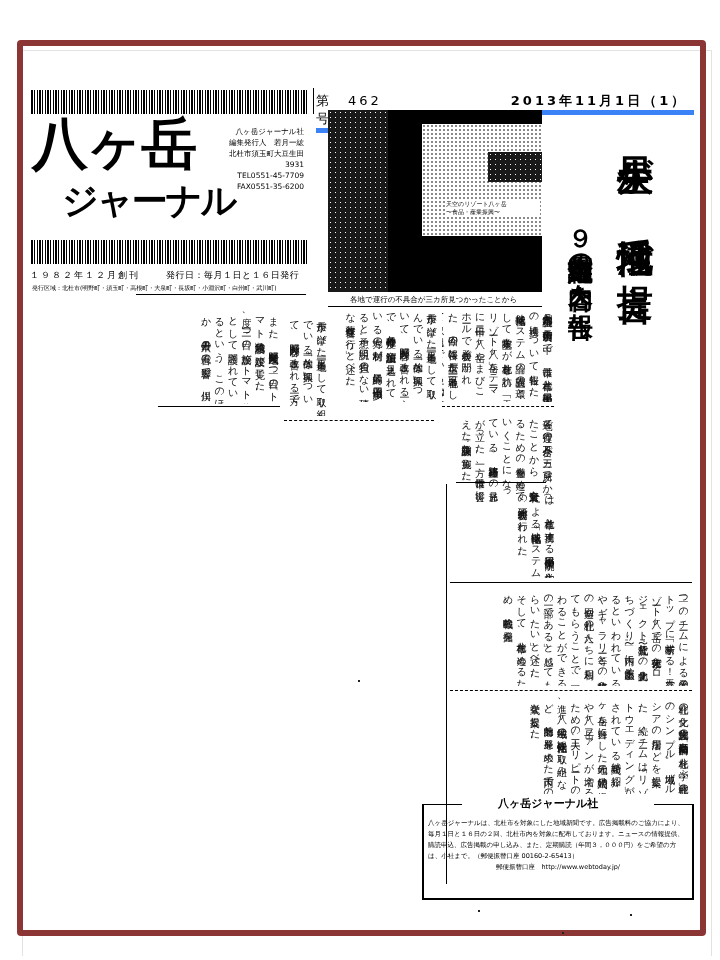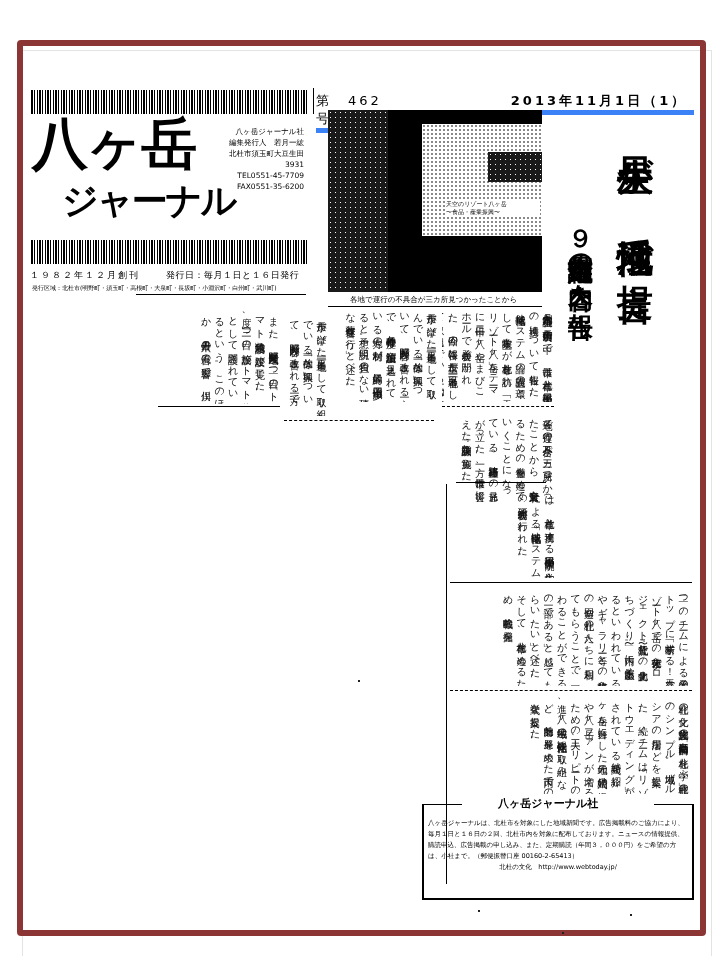--- a/index.html
+++ b/index.html
@@ -133,21 +133,21 @@
   <div class="col-block" style="left:426px; top:504px; width:238px; height:98px;">二つのチームによる発表のトップに「横断する！天空リゾート八ヶ岳での文化芸術プロジェクト〜『北杜流』での文化的まちづくり〜」。市内に八十館以上あるといわれている美術館やギャラリー等との文化施設の回遊や北杜の人たちに利用してもらうことで、「関わることができる地域の一部である」と感じてもらいたい」と述べた。そして、北杜市を進めるため、戦略的な発掘を</div>
   <div class="rule-dash" style="left:424px; top:606px; width:242px;"></div>
 
   <div class="col-block" style="left:426px; top:612px; width:238px; height:98px;">北杜の文化、文化施設の有効活用「自発的に北杜を学ぶ」北杜流の文化のシンプル。地域ガルシアの活用などを提案した。続くチームは「リゾートウエディング」が注目されている結婚式を紹介し、八ヶ岳を舞台にした地元の結婚式の提案や八ヶ岳ファンが増えるための工夫、リピートの促進、八ヶ岳地域の観光活性化の取り組みなど、魅力的な発展を求めた市内での挙式を提案した。</div>
 
   <div class="infobox" style="left:396px; top:720px; width:272px; height:96px;">
     <div class="rule-h" style="left:-2px; top:0; width:40px;"></div>
     <div class="rule-h" style="right:-2px; top:0; width:40px;"></div>
     <div style="height:14px;"></div>
     <div class="infobox-line" style="white-space:normal; height:44px; overflow:hidden;">八ヶ岳ジャーナルは、北杜市を対象にした地域新聞です。広告掲載料のご協力により、毎月１日と１６日の２回、北杜市内を対象に配布しております。ニュースの情報提供、購読申込、広告掲載の申し込み、また、定期購読（年間３，０００円）をご希望の方は、小社まで。（郵便振替口座 00160-2-65413）</div>
-    <div class="infobox-line center">北杜の文化　http://www.webtoday.jp/</div>
+    <div class="infobox-line center">郵便振替口座　http://www.webtoday.jp/</div>
   </div>
   <div class="infobox-title" style="left:466px; top:712px;">八ヶ岳ジャーナル社</div>
 
   <div class="speck" style="left:332px; top:596px;"></div>
   <div class="speck" style="left:452px; top:826px;"></div>
   <div class="speck" style="left:536px; top:848px;"></div>
   <div class="speck" style="left:604px; top:830px;"></div>
 </div>
 
 </body></html>

